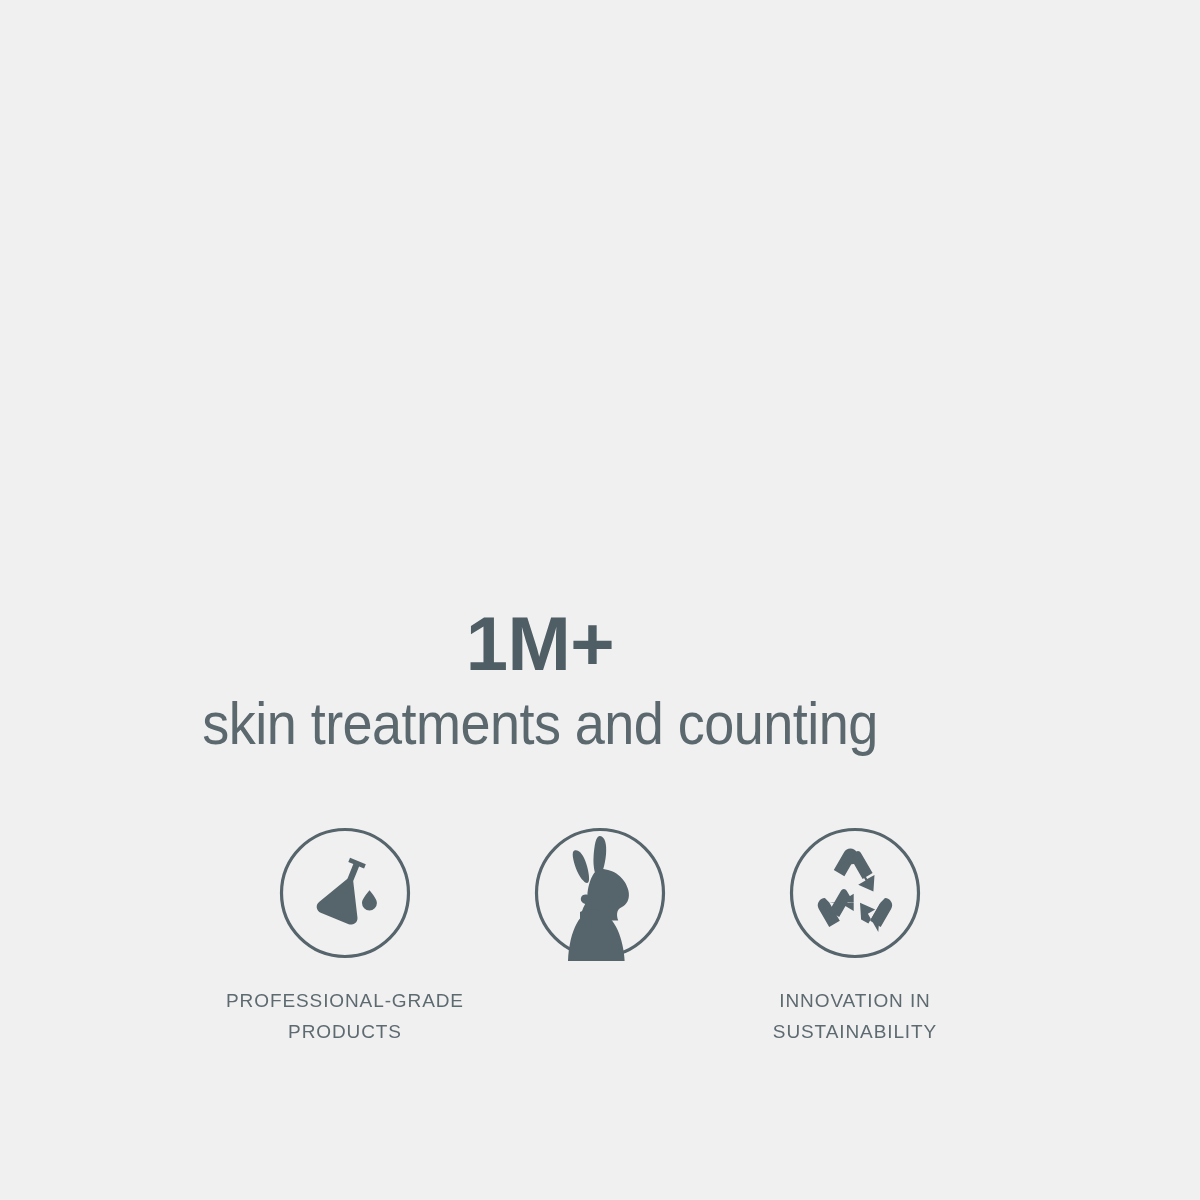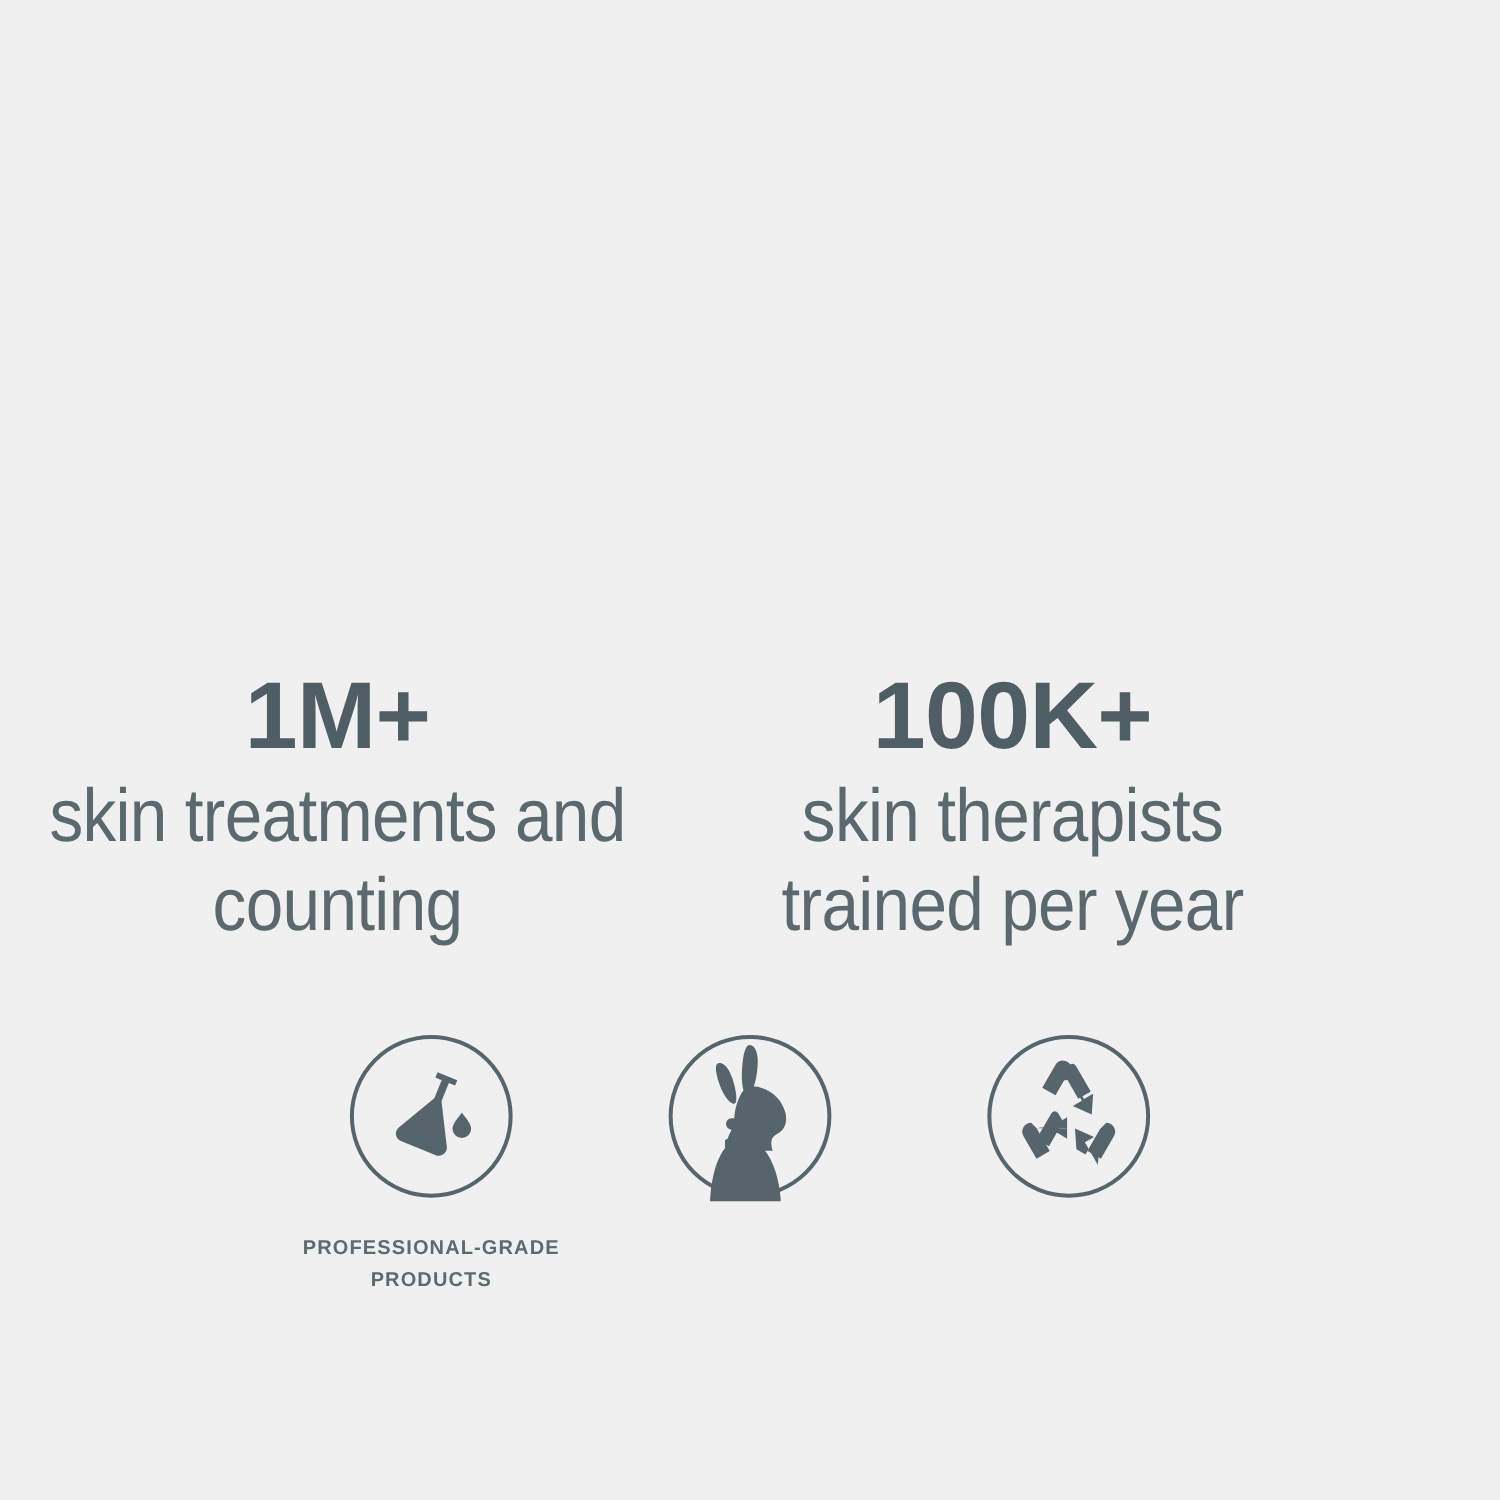--- a/index.html
+++ b/index.html
@@ -101,22 +101,22 @@
   .badge-icon-wrap svg {
     display: block;
     width: 134px;
     height: 134px;
     overflow: visible;
   }
 
   .badge-label {
     margin-top: 26px;
     font-family: "Liberation Sans", sans-serif;
-    font-weight: bold;
-    font-size: 16px;
+    font-weight: normal;
+    font-size: 19px;
     line-height: 1.62;
     letter-spacing: 0.9px;
     color: #5d6a70;
     text-transform: uppercase;
     text-align: center;
     max-width: 250px;
   }
 
   .badge.w-narrow .badge-label { max-width: 200px; }
   .badge.w-wide .badge-label { max-width: 245px; }
@@ -126,24 +126,20 @@
 
 <div class="panel">
 
   <section class="stats">
 
     <div class="stat-group">
       <span class="stat-number">1M+</span>
       <span class="stat-caption">skin treatments and counting</span>
     </div>
 
-    <div class="stat-group">
-      <span class="stat-number">100K+</span>
-      <span class="stat-caption">skin therapists trained per year</span>
-    </div>
 
   </section>
 
   <section class="badges">
 
     <div class="badge w-wide">
       <span class="badge-icon-wrap">
         <svg viewBox="0 0 134 134" xmlns="http://www.w3.org/2000/svg">
           <circle cx="67" cy="67" r="63.5" fill="none" stroke="#56646b" stroke-width="3.2"></circle>
           <g transform="rotate(22 67 67)" fill="#56646b">
@@ -192,18 +188,19 @@
             <path d="M92.5 76.5 l-12.1 21.1 l-7.3 -4.2 l-1.1 -16.6 l15.2 6.8 l-7.3 4.2 l10.4 18.1 z"></path>
             <path d="M92.6 76.6 l-10.5 18.2 l10.6 6.1 l10.4 -18.0 a7.1 7.1 0 0 0 0.1 -7.1 l-0.1 -0.1 a7.1 7.1 0 0 0 -6.1 -3.6 z"></path>
           </g>
 
           <g fill="#56646b">
             <path d="M60.2 38.6 l6.9 -11.9 a3.3 3.3 0 0 1 5.7 0 l11.8 20.4 l-10.0 5.8 l-8.6 -14.9 z"></path>
             <path d="M47.6 60.6 l-6.9 -11.9 a3.3 3.3 0 0 0 -5.7 0 l-11.8 20.4 l10.0 5.8 l8.6 -14.9 z" transform="translate(18 16)"></path>
           </g>
         </svg>
       </span>
+      <div class="badge-label">INNOVATION IN SUSTAINABILITY</div>
     </div>
 
 
   </section>
 
 </div>
 
 </body></html>

